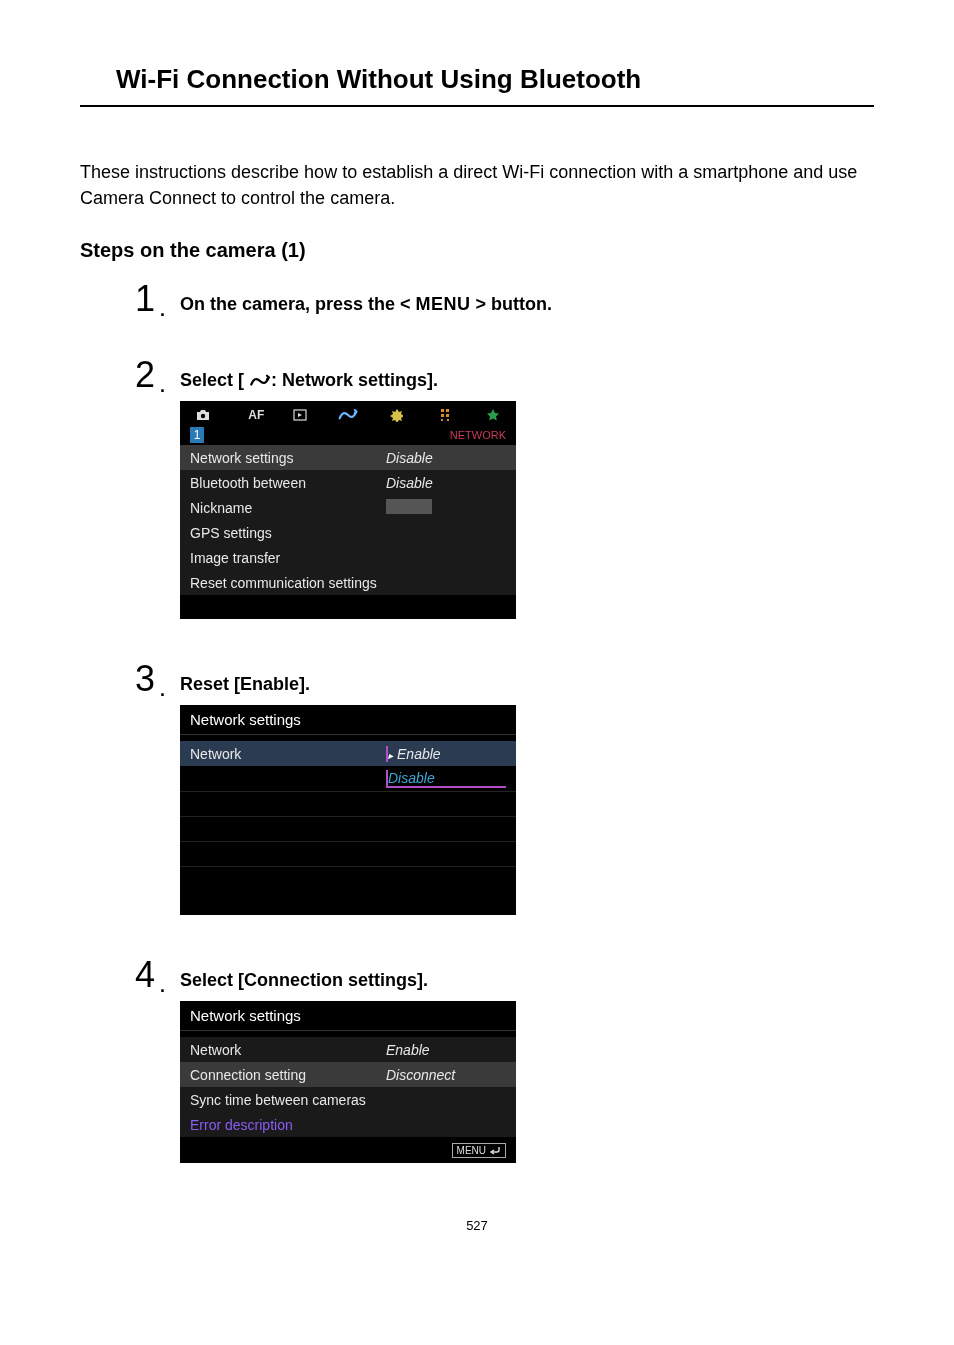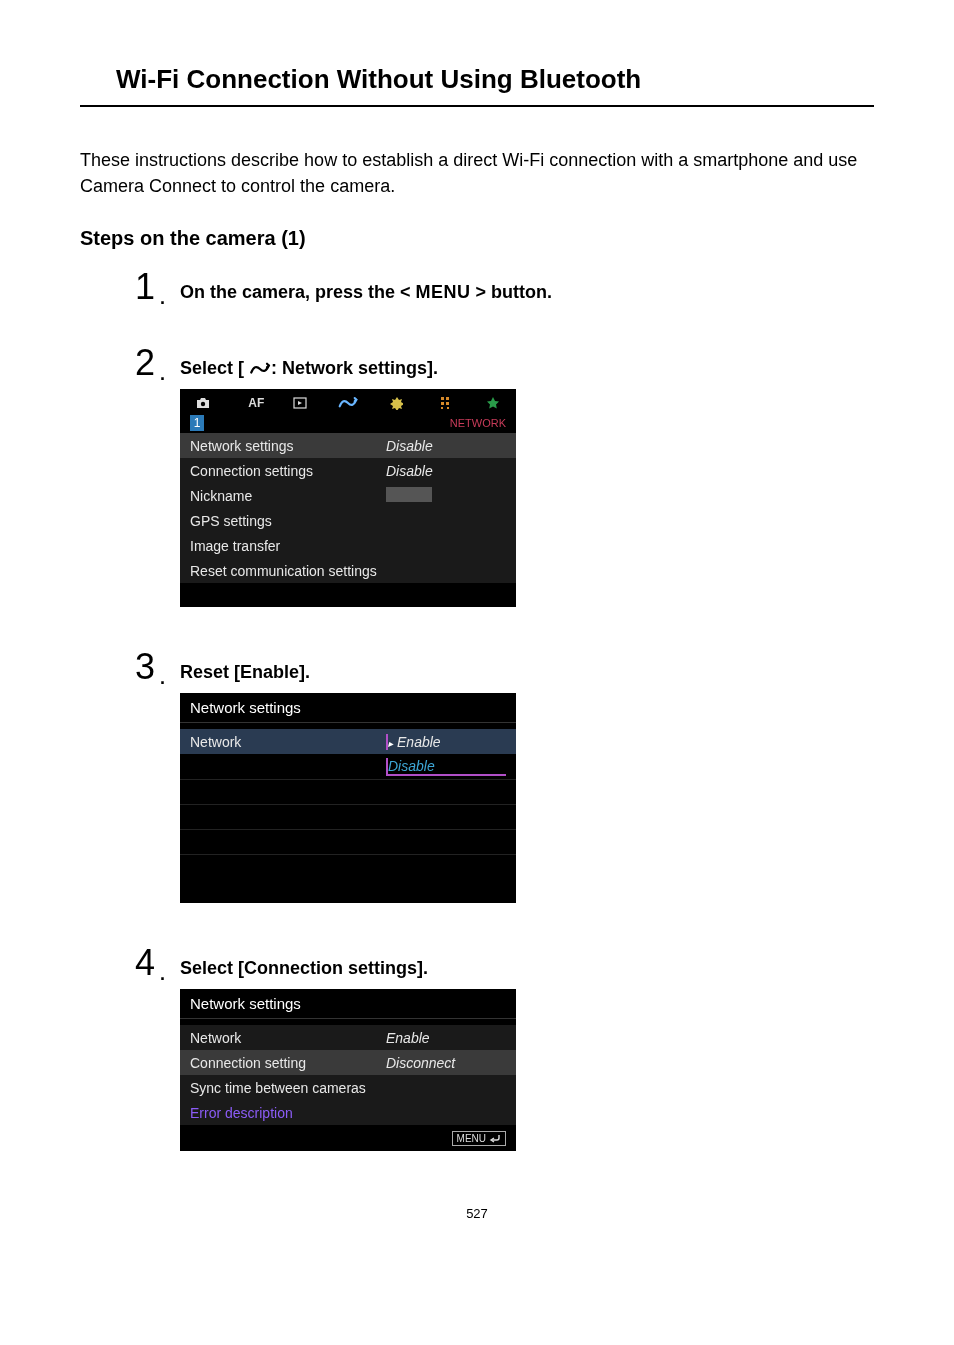--- a/index.html
+++ b/index.html
@@ -8,21 +8,21 @@
       background: #fff;
       width: 954px;
       padding: 60px 80px 40px 80px;
       color: #000;
     }
     .title-block {
       display: flex;
       align-items: flex-end;
       border-bottom: 2px solid #000;
       padding-bottom: 10px;
-      margin-bottom: 40px;
+      margin-bottom: 52px;
     }
     .title-accent {
       width: 18px;
       background: #000;
       margin-right: 18px;
     }
     .title-text {
       font-size: 26px;
       font-weight: bold;
       padding-top: 4px;
@@ -241,21 +241,21 @@
       </div>
       <div class="cam-subtab">
         <span class="page-num">1</span>
         <span>NETWORK</span>
       </div>
       <div class="cam-row sel">
         <span class="left">Network settings</span>
         <span class="right">Disable</span>
       </div>
       <div class="cam-row">
-        <span class="left">Connection settings</span>
+        <span class="left">Bluetooth between</span>
         <span class="right">Disable</span>
       </div>
       <div class="cam-row">
         <span class="left">Nickname</span>
         <span class="right"><span class="nickname-blur"></span></span>
       </div>
       <div class="cam-row">
         <span class="left">GPS settings</span>
         <span class="right"></span>
       </div>

